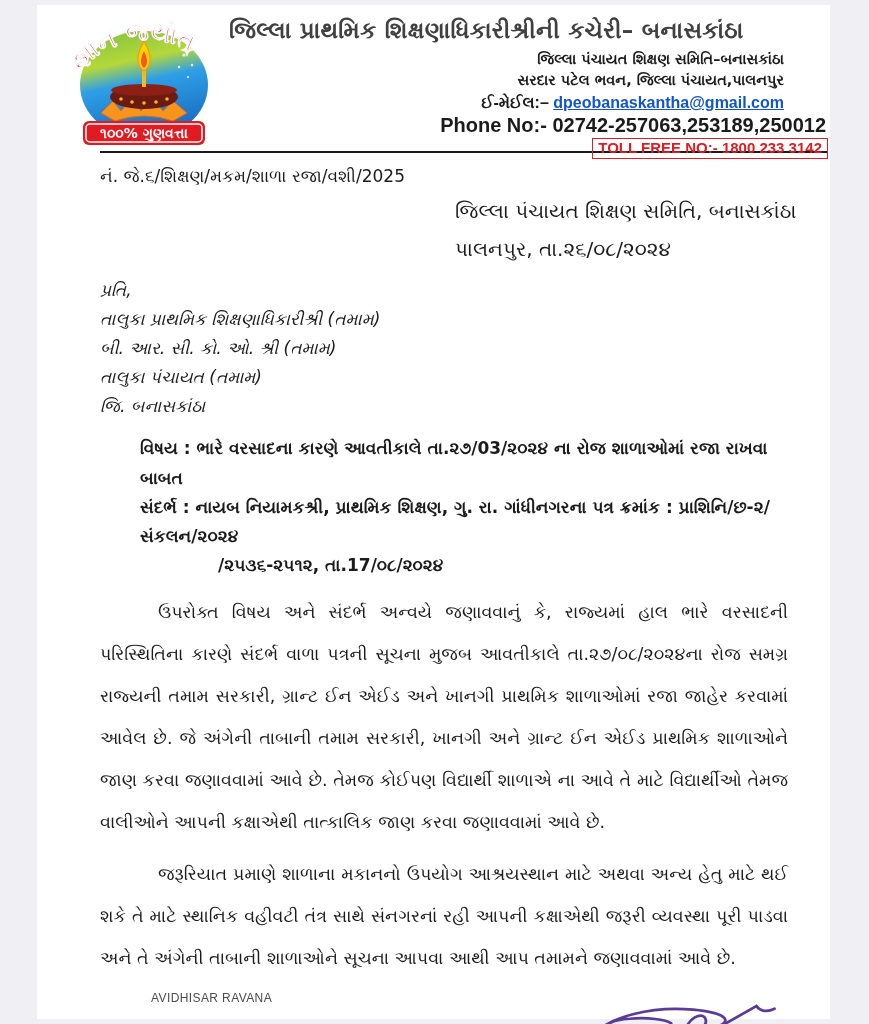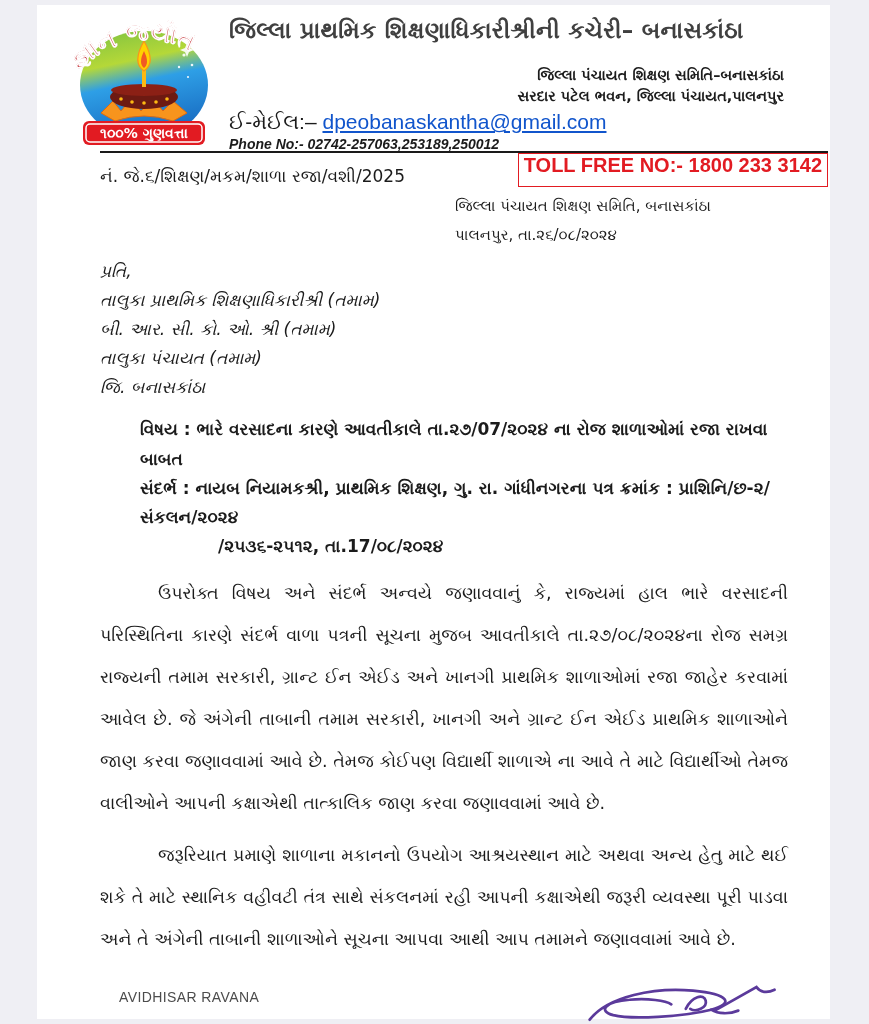--- a/index.html
+++ b/index.html
@@ -17,51 +17,51 @@
     background:#ffffff;
   }
   
   .header { position:relative; height:146px; }
   .logo { position:absolute; left:24px; top:2px; width:166px; height:142px; }
   .header-text { margin-left:192px; padding-top:12px; }
   .office-title {
     font-weight:bold; font-size:23px;
     color:#404040; letter-spacing:0.2px; line-height:1.2;
   }
-  .h-sub { text-align:right; margin-right:46px; font-weight:bold; font-size:14.5px; line-height:1.5; margin-top:20px; }
-  .h-email { margin-right:46px; font-weight:normal; font-size:21px; margin-top:2px; font-family:"Liberation Sans",sans-serif; }
+  .h-sub { text-align:right; margin-right:46px; font-weight:bold; font-size:14.5px; line-height:1.5; margin-top:4px; }
+  .h-email { text-align:right; margin-right:46px; font-weight:bold; font-size:16px; margin-top:2px; font-family:"Liberation Sans",sans-serif; }
   .h-email a { color:#1155CC; text-decoration:underline; }
-  .h-phone { margin-right:4px; font-weight:bold; font-size:14px; margin-top:2px; font-family:"Liberation Sans",sans-serif;font-style:italic; }
+  .h-phone { text-align:right; margin-right:4px; font-weight:bold; font-size:20px; margin-top:2px; font-family:"Liberation Sans",sans-serif; }
   .h-tollfree { text-align:right; margin-right:2px; margin-top:1px; }
   .tollfree-box {
     display:inline-block; border:1px solid #E21B22; color:#E21B22;
-    font-weight:bold; font-size:20px; padding:0 5px 9px 5px;
+    font-weight:bold; font-size:15px; padding:0 5px 2px 5px;
     font-family:"Liberation Sans",sans-serif;
   }
   hr.rule { border:none; border-top:2px solid #1a1a1a; margin:0 2px 0 63px; }
   
   .refline { margin:13px 0 0 63px; font-size:17px; }
-  .meta { margin:6px 0 0 418px; font-size:15px; line-height:1.9; }
+  .meta { margin:6px 0 0 418px; font-size:20px; line-height:1.9; }
   
   .addressee { margin:8px 0 0 63px; font-size:17px; line-height:1.7;font-style:italic; }
   
   .subject { margin:14px 28px 0 103px; font-weight:bold; font-size:17px; line-height:1.72; }
   .subject .cont { padding-left:78px; }
   
   .body-para {
     margin:10px 42px 0 63px; font-size:17.5px; line-height:42px;
     text-align:justify; text-indent:58px;
   }
   
   .sign-block { width:290px; margin:18px 4px 0 auto; text-align:center; }
   .sign-scribble { height:58px; }
   
   .watermark {
-    position:absolute; left:82px; bottom:14px;
-    font-size:14px; color:#4c4c4c; letter-spacing:0.4px;
+    position:absolute; left:114px; bottom:14px;
+    font-size:12px; color:#4c4c4c; letter-spacing:0.4px;
     font-family:"Liberation Sans",sans-serif;
   }
 </style>
 </head>
 <body>
 
 <div class="sheet">
 
   <div class="header">
 
@@ -140,27 +140,27 @@
 
   <div class="addressee">
     <div>પ્રતિ,</div>
     <div>તાલુકા પ્રાથમિક શિક્ષણાધિકારીશ્રી (તમામ)</div>
     <div>બી. આર. સી. કો. ઓ. શ્રી (તમામ)</div>
     <div>તાલુકા પંચાયત (તમામ)</div>
     <div>જિ. બનાસકાંઠા</div>
   </div>
 
   <div class="subject">
-    <div>વિષય : ભારે વરસાદના કારણે આવતીકાલે તા.૨૭/07/૨૦૨૪ ના રોજ શાળાઓમાં રજા રાખવા બાબત</div>
+    <div>વિષય : ભારે વરસાદના કારણે આવતીકાલે તા.૨૭/03/૨૦૨૪ ના રોજ શાળાઓમાં રજા રાખવા બાબત</div>
     <div>સંદર્ભ : નાયબ નિયામકશ્રી, પ્રાથમિક શિક્ષણ, ગુ. રા. ગાંધીનગરના પત્ર ક્રમાંક : પ્રાશિનિ/છ-૨/સંકલન/૨૦૨૪</div>
     <div class="cont">/૨૫૩૬-૨૫૧૨, તા.17/૦૮/૨૦૨૪</div>
   </div>
 
   <p class="body-para">ઉપરોક્ત વિષય અને સંદર્ભ અન્વયે જણાવવાનું કે, રાજ્યમાં હાલ ભારે વરસાદની પરિસ્થિતિના કારણે સંદર્ભ વાળા પત્રની સૂચના મુજબ આવતીકાલે તા.૨૭/૦૮/૨૦૨૪ના રોજ સમગ્ર રાજ્યની તમામ સરકારી, ગ્રાન્ટ ઈન એઈડ અને ખાનગી પ્રાથમિક શાળાઓમાં રજા જાહેર કરવામાં આવેલ છે. જે અંગેની તાબાની તમામ સરકારી, ખાનગી અને ગ્રાન્ટ ઈન એઈડ પ્રાથમિક શાળાઓને જાણ કરવા જણાવવામાં આવે છે. તેમજ કોઈપણ વિદ્યાર્થી શાળાએ ના આવે તે માટે વિદ્યાર્થીઓ તેમજ વાલીઓને આપની કક્ષાએથી તાત્કાલિક જાણ કરવા જણાવવામાં આવે છે.</p>
-  <p class="body-para">જરૂરિયાત પ્રમાણે શાળાના મકાનનો ઉપયોગ આશ્રયસ્થાન માટે અથવા અન્ય હેતુ માટે થઈ શકે તે માટે સ્થાનિક વહીવટી તંત્ર સાથે સંકલનમાં રહી આપની કક્ષાએથી જરૂરી વ્યવસ્થા પૂરી પાડવા અને તે અંગેની તાબાની શાળાઓને સૂચના આપવા આથી આપ તમામને જણાવવામાં આવે છે.</p>
+  <p class="body-para">જરૂરિયાત પ્રમાણે શાળાના મકાનનો ઉપયોગ આશ્રયસ્થાન માટે અથવા અન્ય હેતુ માટે થઈ શકે તે માટે સ્થાનિક વહીવટી તંત્ર સાથે સંનગરનાં રહી આપની કક્ષાએથી જરૂરી વ્યવસ્થા પૂરી પાડવા અને તે અંગેની તાબાની શાળાઓને સૂચના આપવા આથી આપ તમામને જણાવવામાં આવે છે.</p>
 
   <div class="sign-block">
     <svg class="sign-scribble" viewBox="0 0 230 64">
       <g fill="none" stroke="#5B3A9B" stroke-width="3" stroke-linecap="round">
         <path d="M14,46 C34,20 86,10 128,14 C168,18 174,28 148,35 C116,43 60,46 40,41 C22,36 32,26 58,24 C78,22 98,25 104,29"></path>
         <path d="M120,34 C127,20 140,17 142,25 C144,33 131,38 125,34"></path>
         <path d="M148,35 C156,40 168,40 178,36"></path>
         <path d="M152,36 L198,10 C202,16 210,17 218,13"></path>
       </g>
     </svg>

